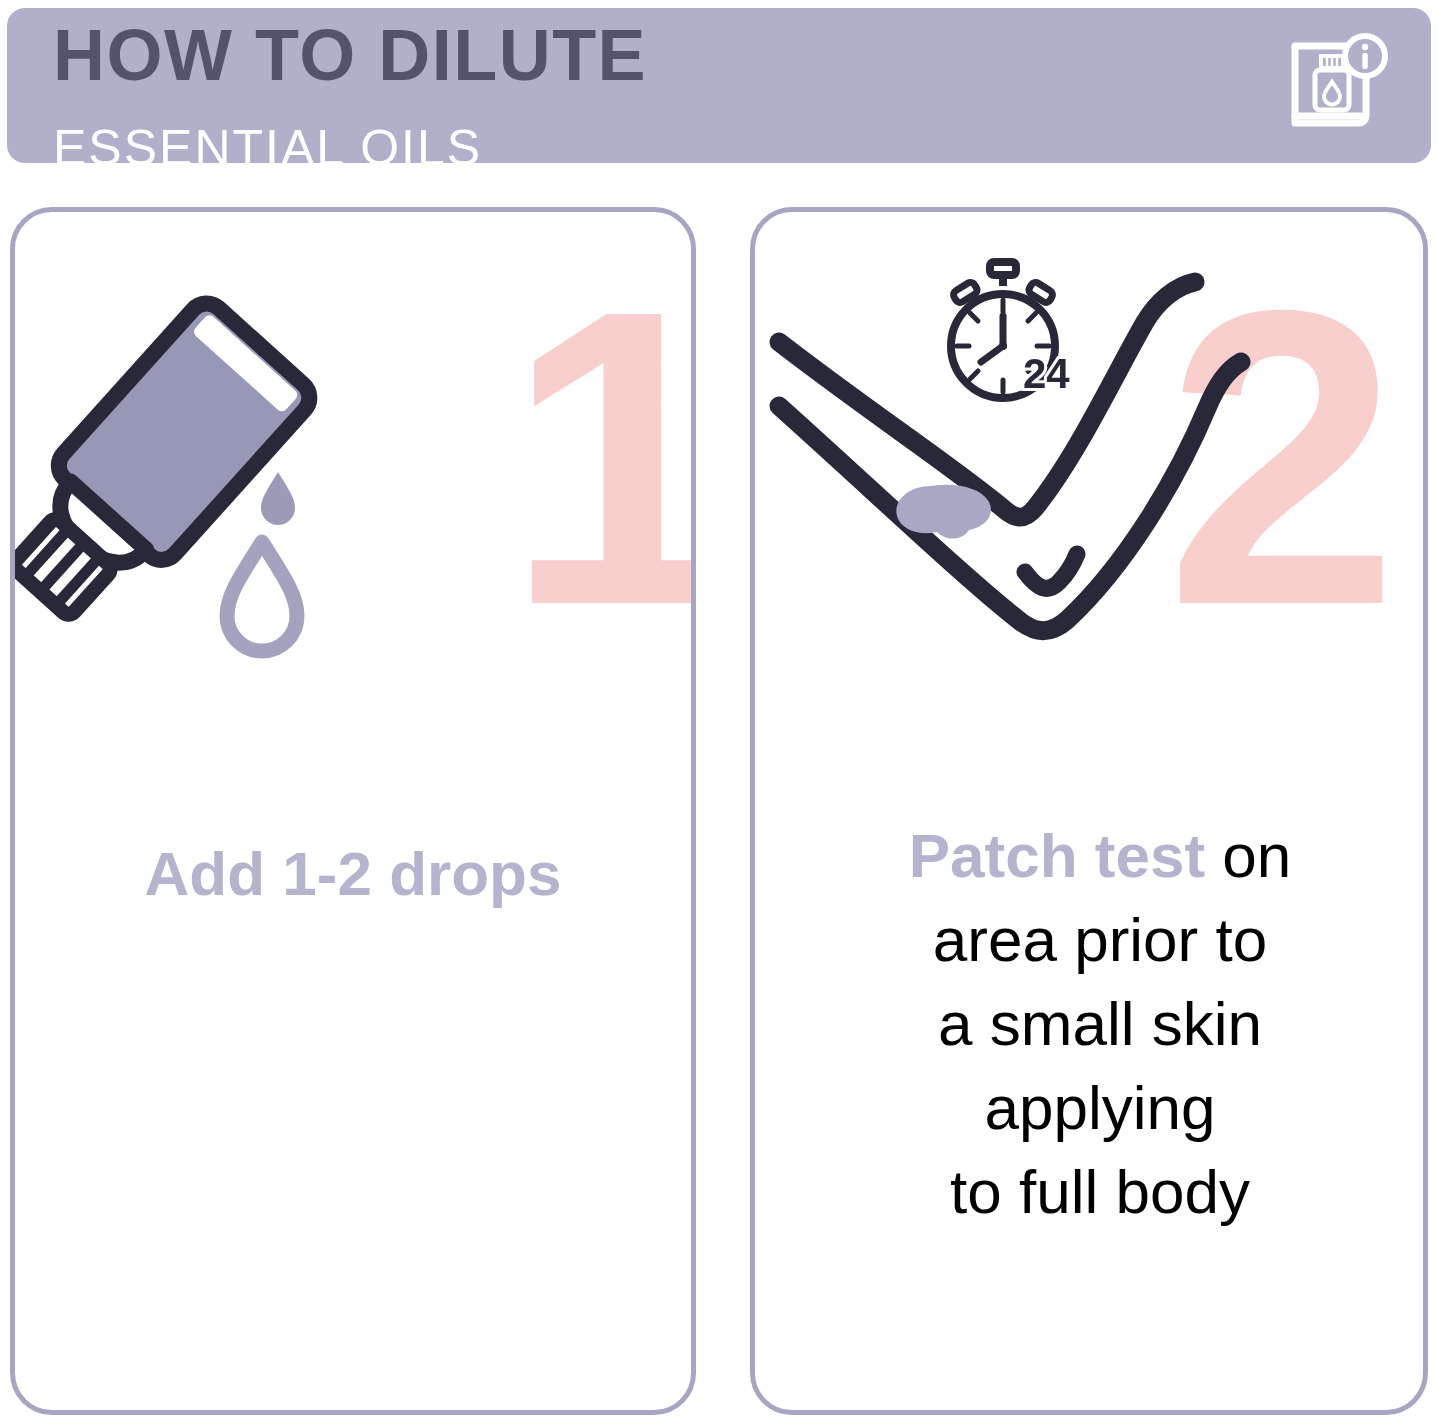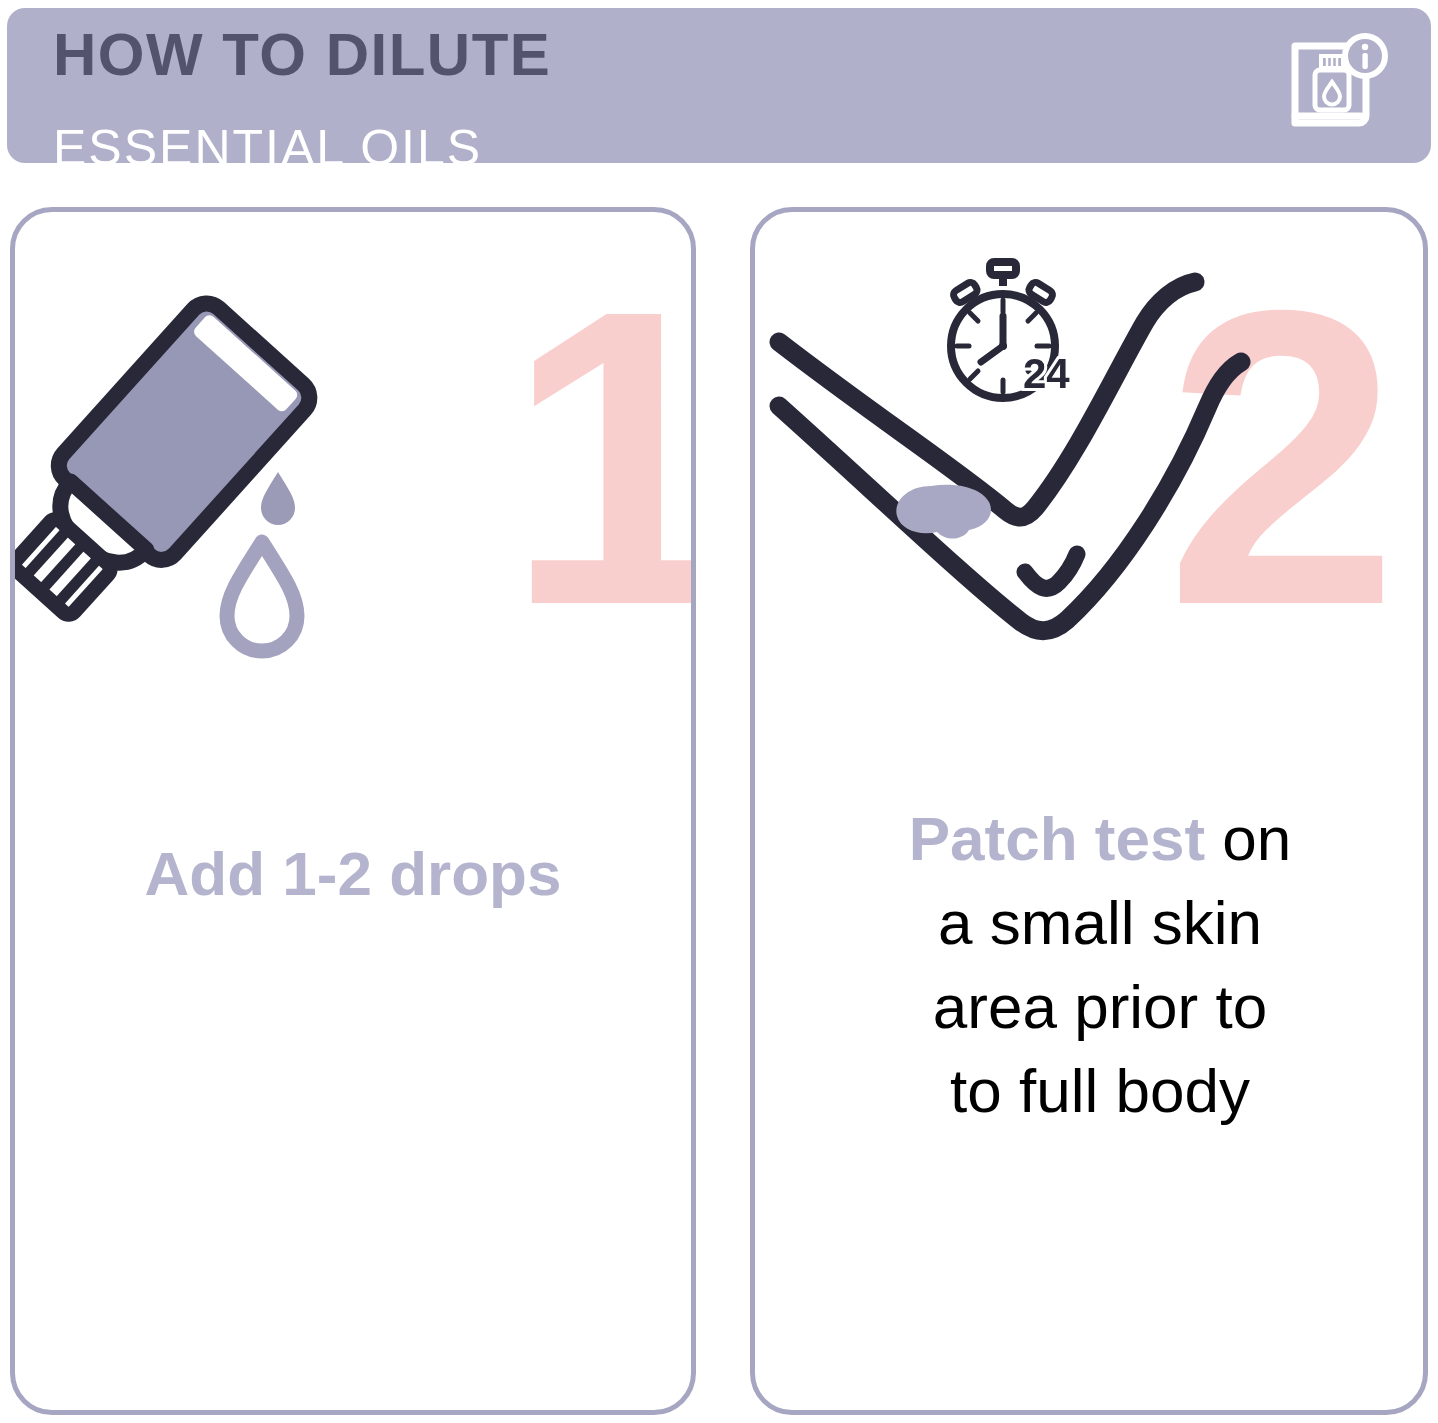--- a/index.html
+++ b/index.html
@@ -25,21 +25,21 @@
     background: #b0b0ca;
     border-radius: 18px;
     box-sizing: border-box;
   }
   .header-titles {
     position: absolute;
     left: 46px;
     top: 16px;
   }
   .header-title-main {
-    font-size: 60px;
+    font-size: 72px;
     font-weight: bold;
     letter-spacing: 1.5px;
     color: #53536e;
     line-height: 62px;
     white-space: nowrap;
   }
   .header-title-sub {
     font-size: 50px;
     font-weight: normal;
     letter-spacing: 2px;
@@ -226,21 +226,22 @@
 
         <line x1="58" y1="84" x2="58" y2="54" stroke="#282838" stroke-width="7" stroke-linecap="round"></line>
         <line x1="58" y1="84" x2="36" y2="100" stroke="#282838" stroke-width="7" stroke-linecap="round"></line>
         <circle cx="58" cy="84" r="4" fill="#282838"></circle>
 
         <text x="78" y="126" font-family="'Liberation Sans', sans-serif" font-size="42" font-weight="bold" fill="#282838" stroke="#ffffff" stroke-width="6" paint-order="stroke">24</text>
       </g>
     </svg>
   </div>
 
-  <div class="card-text" style="top:585px;padding-left:36px;">
+  <div class="card-text" style="top:602px;padding-left:36px;">
     <div class="text-line">
       <span class="em-lavender">Patch test</span><span> on</span>
     </div>
+    <div class="text-line">area prior to</div>
     <div class="text-line">a small skin</div>
-    <div class="text-line">area prior to</div>
+    <div class="text-line">applying</div>
     <div class="text-line">to full body</div>
   </div>
 </div>
 
 </body></html>

